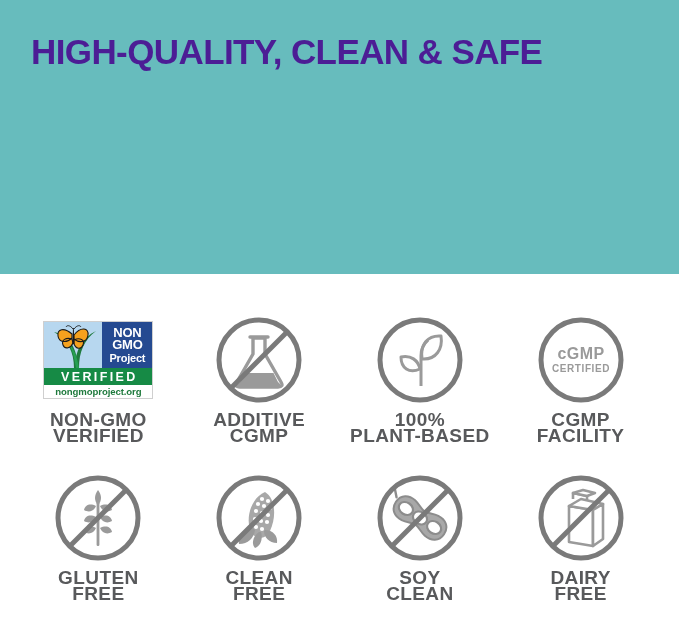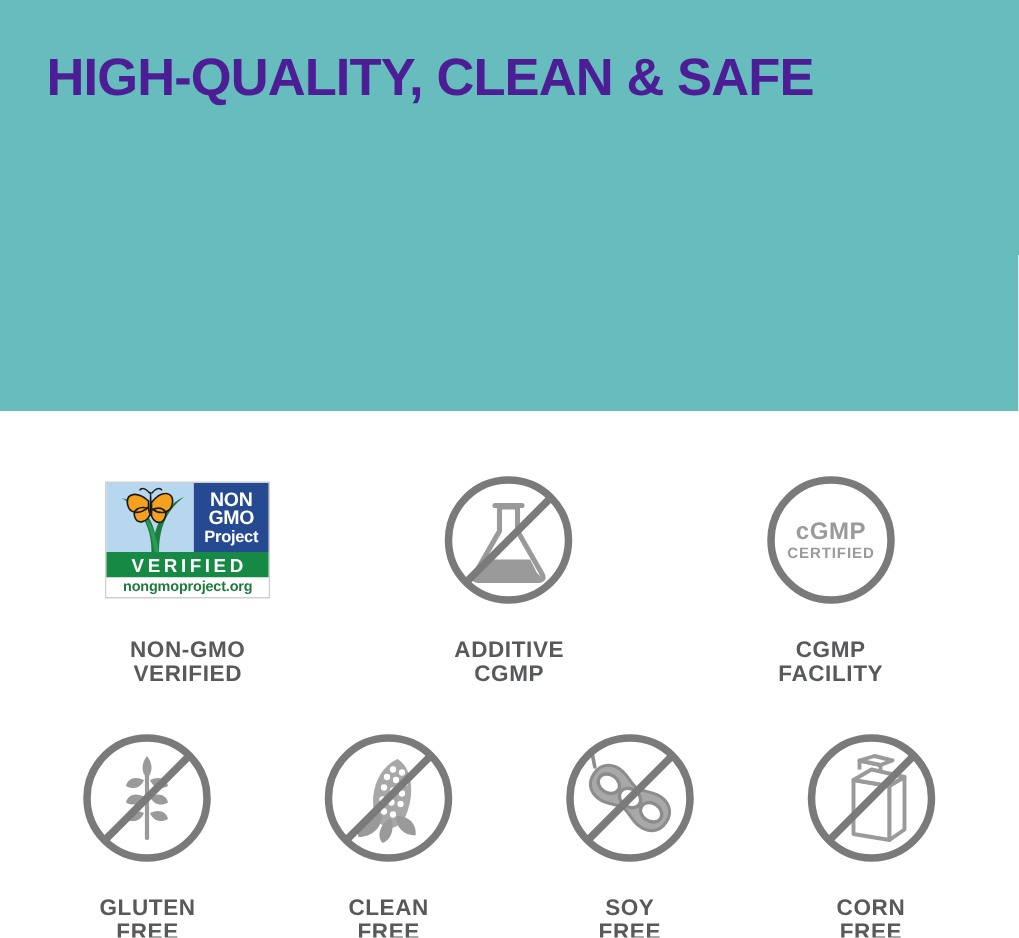--- a/index.html
+++ b/index.html
@@ -75,24 +75,24 @@
     flex-direction: column;
     align-items: center;
   }
   .badge-art {
     height: 92px;
     display: flex;
     align-items: center;
     justify-content: center;
   }
   .badge-label {
-    margin-top: 20px;
+    margin-top: 6px;
     text-align: center;
     color: #58595b;
-    font-size: 15px;
+    font-size: 19px;
     font-weight: bold;
     line-height: 16px;
     letter-spacing: 0.4px;
     white-space: pre-line;
   }
 
   
   .ngmo-seal {
     width: 110px;
     height: 78px;
@@ -216,20 +216,32 @@
             <path d="M29.5 57 L58.5 57 L63 66 Q69 71 63 71 L25 71 Q19 71 25 66 Z" fill="#9a9a9a"></path>
             <line x1="35" y1="21" x2="53" y2="21" stroke="#9a9a9a" stroke-width="3.4" stroke-linecap="round"></line>
             <circle cx="44" cy="44" r="40" fill="none" stroke="#7a7a7a" stroke-width="5"></circle>
             <line x1="17" y1="71" x2="71" y2="17" stroke="#7a7a7a" stroke-width="5"></line>
           </svg>
         </div>
         <div class="badge-label">ADDITIVE
 CGMP</div>
       </div>
 
+      <div class="badge">
+        <div class="badge-art">
+          <svg width="88" height="88" viewBox="0 0 88 88">
+            <circle cx="44" cy="44" r="40" fill="none" stroke="#7a7a7a" stroke-width="5"></circle>
+            <path d="M45 70 L45 40 Q45 30 52 24" fill="none" stroke="#9a9a9a" stroke-width="3"></path>
+            <path d="M46 43 C44 28 52 19 65 20 C67 33 60 44 46 43 Z" fill="none" stroke="#9a9a9a" stroke-width="3" stroke-linejoin="round"></path>
+            <path d="M44 53 C42 44 35 39 25 41 C25 52 33 58 44 53 Z" fill="none" stroke="#9a9a9a" stroke-width="3" stroke-linejoin="round"></path>
+          </svg>
+        </div>
+        <div class="badge-label">100%
+PLANT-BASED</div>
+      </div>
 
       <div class="badge">
         <div class="badge-art">
           <svg width="88" height="88" viewBox="0 0 88 88">
             <circle cx="44" cy="44" r="40" fill="none" stroke="#7a7a7a" stroke-width="5"></circle>
             <text id="cgmp-l1" x="44" y="43" text-anchor="middle" font-family="Liberation Sans, sans-serif" font-size="16" font-weight="bold" fill="#9a9a9a" letter-spacing="0.4">cGMP</text>
             <text id="cgmp-l2" x="44" y="56" text-anchor="middle" font-family="Liberation Sans, sans-serif" font-size="10" font-weight="bold" fill="#9a9a9a" letter-spacing="0.6">CERTIFIED</text>
           </svg>
         </div>
         <div class="badge-label">CGMP
@@ -298,35 +310,35 @@
               <ellipse cx="27" cy="44" rx="7.5" ry="6" fill="#ffffff" stroke="#8c8c8c" stroke-width="2.2"></ellipse>
               <ellipse cx="44" cy="44" rx="7.5" ry="6" fill="#ffffff" stroke="#8c8c8c" stroke-width="2.2"></ellipse>
               <ellipse cx="61" cy="44" rx="7.5" ry="6" fill="#ffffff" stroke="#8c8c8c" stroke-width="2.2"></ellipse>
               <path d="M13 40 C9 36 7 34 6 33" stroke="#8c8c8c" stroke-width="2.4" fill="none" stroke-linecap="round"></path>
             </g>
             <circle cx="44" cy="44" r="40" fill="none" stroke="#7a7a7a" stroke-width="5"></circle>
             <line x1="17" y1="71" x2="71" y2="17" stroke="#7a7a7a" stroke-width="5"></line>
           </svg>
         </div>
         <div class="badge-label">SOY
-FREE</div>
+CLEAN</div>
       </div>
 
       <div class="badge">
         <div class="badge-art">
           <svg width="88" height="88" viewBox="0 0 88 88">
             <g fill="#ffffff" stroke="#9a9a9a" stroke-width="2.6" stroke-linejoin="round">
               <path d="M32 32 L32 68 L56 72 L56 36 Z"></path>
               <path d="M32 32 L44 25 L66 30 L56 36 Z"></path>
               <path d="M56 36 L66 30 L66 65 L56 72 Z"></path>
               <path d="M36 25 L36 19 L50 22 L50 27" fill="none"></path>
               <path d="M36 19 L46 16 L58 19 L50 22 Z"></path>
             </g>
             <circle cx="44" cy="44" r="40" fill="none" stroke="#7a7a7a" stroke-width="5"></circle>
             <line x1="17" y1="71" x2="71" y2="17" stroke="#7a7a7a" stroke-width="5"></line>
           </svg>
         </div>
-        <div class="badge-label">CORN
+        <div class="badge-label">DAIRY
 FREE</div>
       </div>
     </div>
   </section>
 </div>
 
 </body></html>

